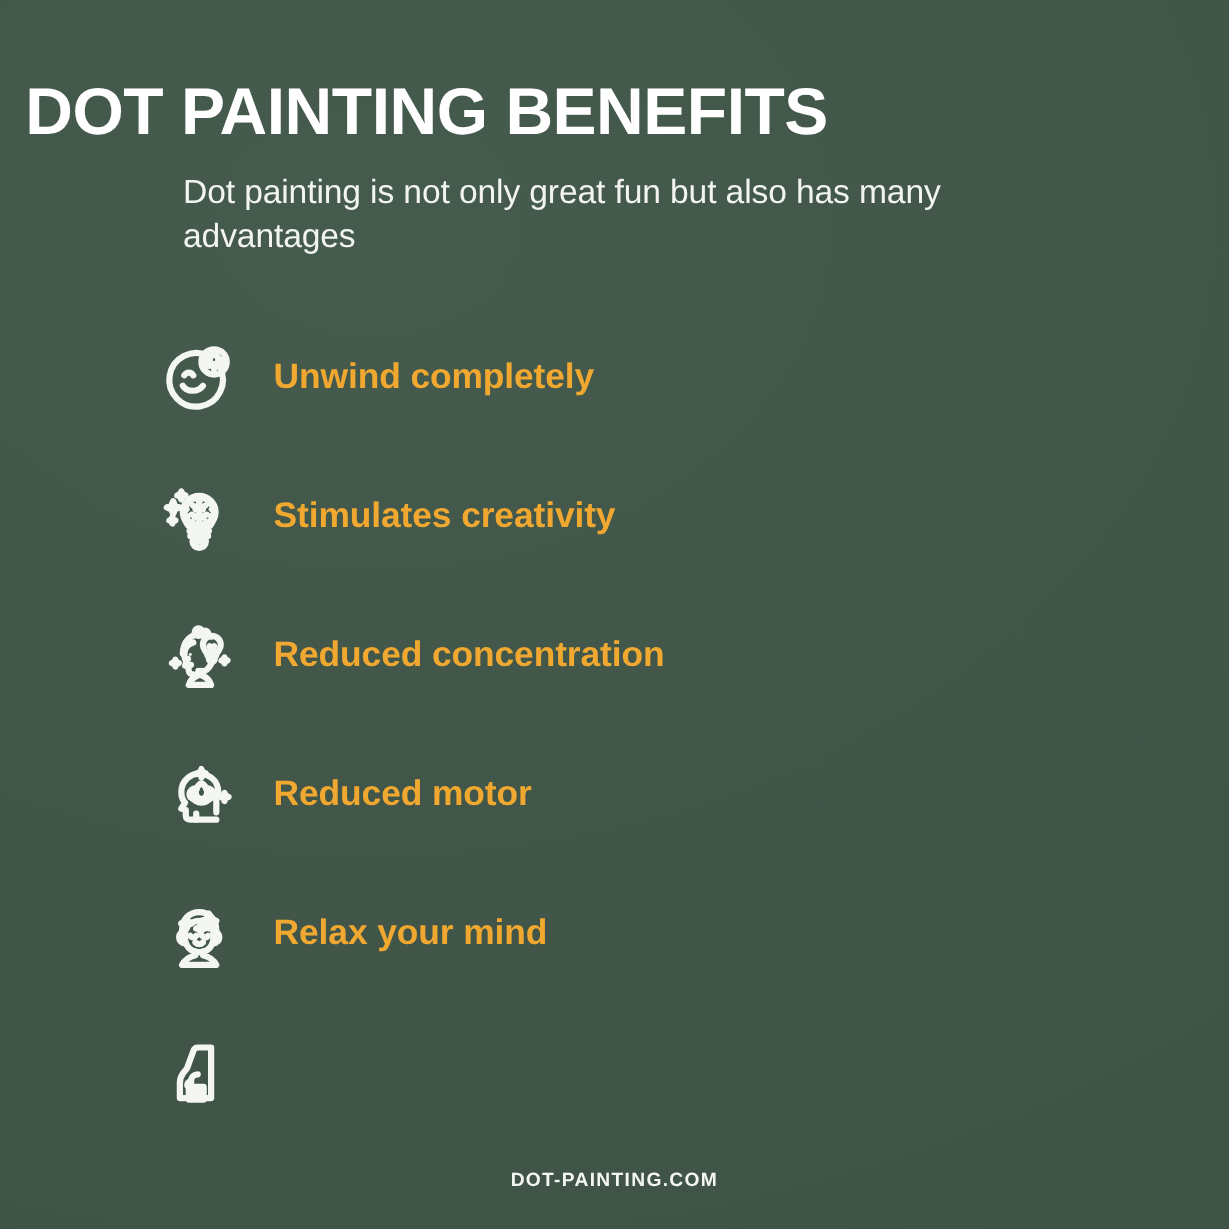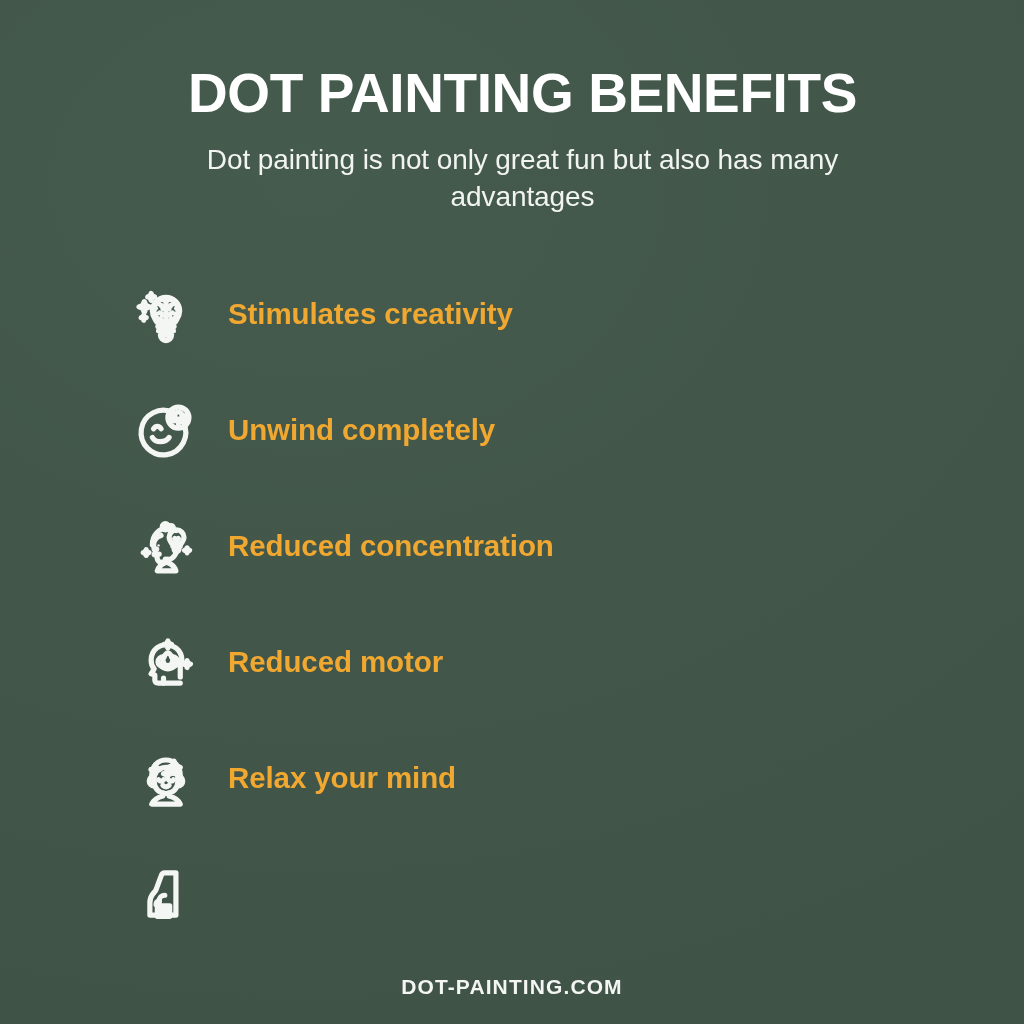--- a/index.html
+++ b/index.html
@@ -30,21 +30,21 @@
     height: 1024px;
     box-sizing: border-box;
   }
 
   
   .header {
     position: absolute;
     left: 0;
     right: 0;
     top: 66px;
-    text-align: center;
+    text-align: left;
     margin-left: 21px;
   }
   .title {
     color: #FFFFFF;
     font-size: 55px;
     font-weight: bold;
     letter-spacing: -0.4px;
     line-height: 1.0;
     margin: 0;
     white-space: nowrap;
@@ -110,21 +110,21 @@
   }
 
   
   .footer {
     position: absolute;
     left: 0;
     right: 0;
     top: 975px;
     text-align: center;
     color: #F4F6F3;
-    font-size: 21px;
+    font-size: 16px;
     font-weight: bold;
     letter-spacing: 1.1px;
   }
 </style>
 </head>
 <body>
 
 <div class="canvas"></div>
 
 <div class="inner">
@@ -133,63 +133,63 @@
     <h1 class="title">DOT PAINTING BENEFITS</h1>
     <p class="subtitle">Dot painting is not only great fun but also has many advantages</p>
   </div>
 
   <div class="benefits">
 
     <div class="row">
       <div class="icon-cell">
         <svg viewBox="0 0 100 100">
 
-          <path d="M28 45a22 22 0 1 1 44 0c0 9-5 13-7 18H35c-2-5-7-9-7-18z"></path>
-
-          <path d="M37 70h26"></path>
-          <path d="M38 77h24"></path>
-          <path d="M41 84h18a9 9 0 0 1-18 0z"></path>
-
-          <path d="M50 26v37"></path>
-
-          <path d="M50 29c-6-5-13-2-13 4-5 0-7 5-4 8-4 2-4 8 1 9-2 5 2 9 7 8 1 4 6 5 9 2"></path>
-          <path d="M42 36c2 1 3 3 3 5"></path>
-          <path d="M40 48c2 0 4 2 4 4"></path>
-
-          <path d="M50 29c6-5 13-2 13 4 5 0 7 5 4 8 4 2 4 8-1 9 2 5-2 9-7 8-1 4-6 5-9 2"></path>
-          <path d="M58 36c-2 1-3 3-3 5"></path>
-          <path d="M60 48c-2 0-4 2-4 4"></path>
-
-          <path d="M15 30l2.5 6 6 2.5-6 2.5-2.5 6-2.5-6-6-2.5 6-2.5z"></path>
-          <path d="M26 17l1.6 3.8 3.8 1.6-3.8 1.6-1.6 3.8-1.6-3.8-3.8-1.6 3.8-1.6z"></path>
-          <path d="M14 52l1.2 2.8 2.8 1.2-2.8 1.2-1.2 2.8-1.2-2.8-2.8-1.2 2.8-1.2z"></path>
-        </svg>
-      </div>
-      <div class="label">Stimulates creativity</div>
-    </div>
-
-    <div class="row">
-      <div class="icon-cell">
-        <svg viewBox="0 0 100 100">
-
           <path d="M62 22a36 36 0 1 0 16 16"></path>
 
           <path d="M30 48c3.5-5 9-5 12 0"></path>
 
           <path d="M28 62c5 9 21 9 27 0"></path>
 
           <circle cx="70" cy="30" r="17"></circle>
 
           <path d="M70 21c-4 0-6 3-6 6s3 6 6 6 6-3 6-6-2-6-6-6z"></path>
           <path d="M64 27c-4-1-7 1-7 4s3 5 7 4"></path>
           <path d="M76 27c4-1 7 1 7 4s-3 5-7 4"></path>
           <path d="M70 33v7"></path>
         </svg>
       </div>
       <div class="label">Unwind completely</div>
+    </div>
+
+    <div class="row">
+      <div class="icon-cell">
+        <svg viewBox="0 0 100 100">
+
+          <path d="M28 45a22 22 0 1 1 44 0c0 9-5 13-7 18H35c-2-5-7-9-7-18z"></path>
+
+          <path d="M37 70h26"></path>
+          <path d="M38 77h24"></path>
+          <path d="M41 84h18a9 9 0 0 1-18 0z"></path>
+
+          <path d="M50 26v37"></path>
+
+          <path d="M50 29c-6-5-13-2-13 4-5 0-7 5-4 8-4 2-4 8 1 9-2 5 2 9 7 8 1 4 6 5 9 2"></path>
+          <path d="M42 36c2 1 3 3 3 5"></path>
+          <path d="M40 48c2 0 4 2 4 4"></path>
+
+          <path d="M50 29c6-5 13-2 13 4 5 0 7 5 4 8 4 2 4 8-1 9 2 5-2 9-7 8-1 4-6 5-9 2"></path>
+          <path d="M58 36c-2 1-3 3-3 5"></path>
+          <path d="M60 48c-2 0-4 2-4 4"></path>
+
+          <path d="M15 30l2.5 6 6 2.5-6 2.5-2.5 6-2.5-6-6-2.5 6-2.5z"></path>
+          <path d="M26 17l1.6 3.8 3.8 1.6-3.8 1.6-1.6 3.8-1.6-3.8-3.8-1.6 3.8-1.6z"></path>
+          <path d="M14 52l1.2 2.8 2.8 1.2-2.8 1.2-1.2 2.8-1.2-2.8-2.8-1.2 2.8-1.2z"></path>
+        </svg>
+      </div>
+      <div class="label">Stimulates creativity</div>
     </div>
 
     <div class="row">
       <div class="icon-cell">
         <svg viewBox="0 0 100 100">
 
           <path d="M28 48c0-16 11-27 25-27 5 0 9 1 13 4"></path>
           <path d="M66 62c-3 6-8 10-14 11"></path>
 
           <path d="M42 33c-7 2-12 8-12 16 0 4 1 7 3 9l-2 6 4 1 1 6c0 3 3 5 7 5h7"></path>

